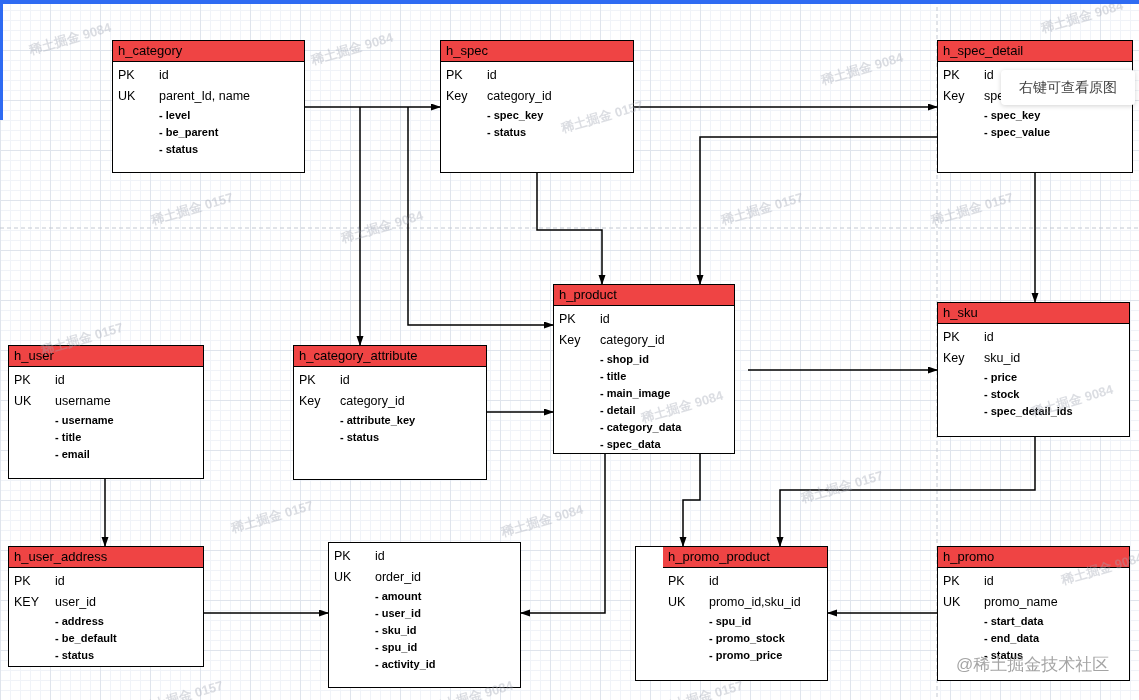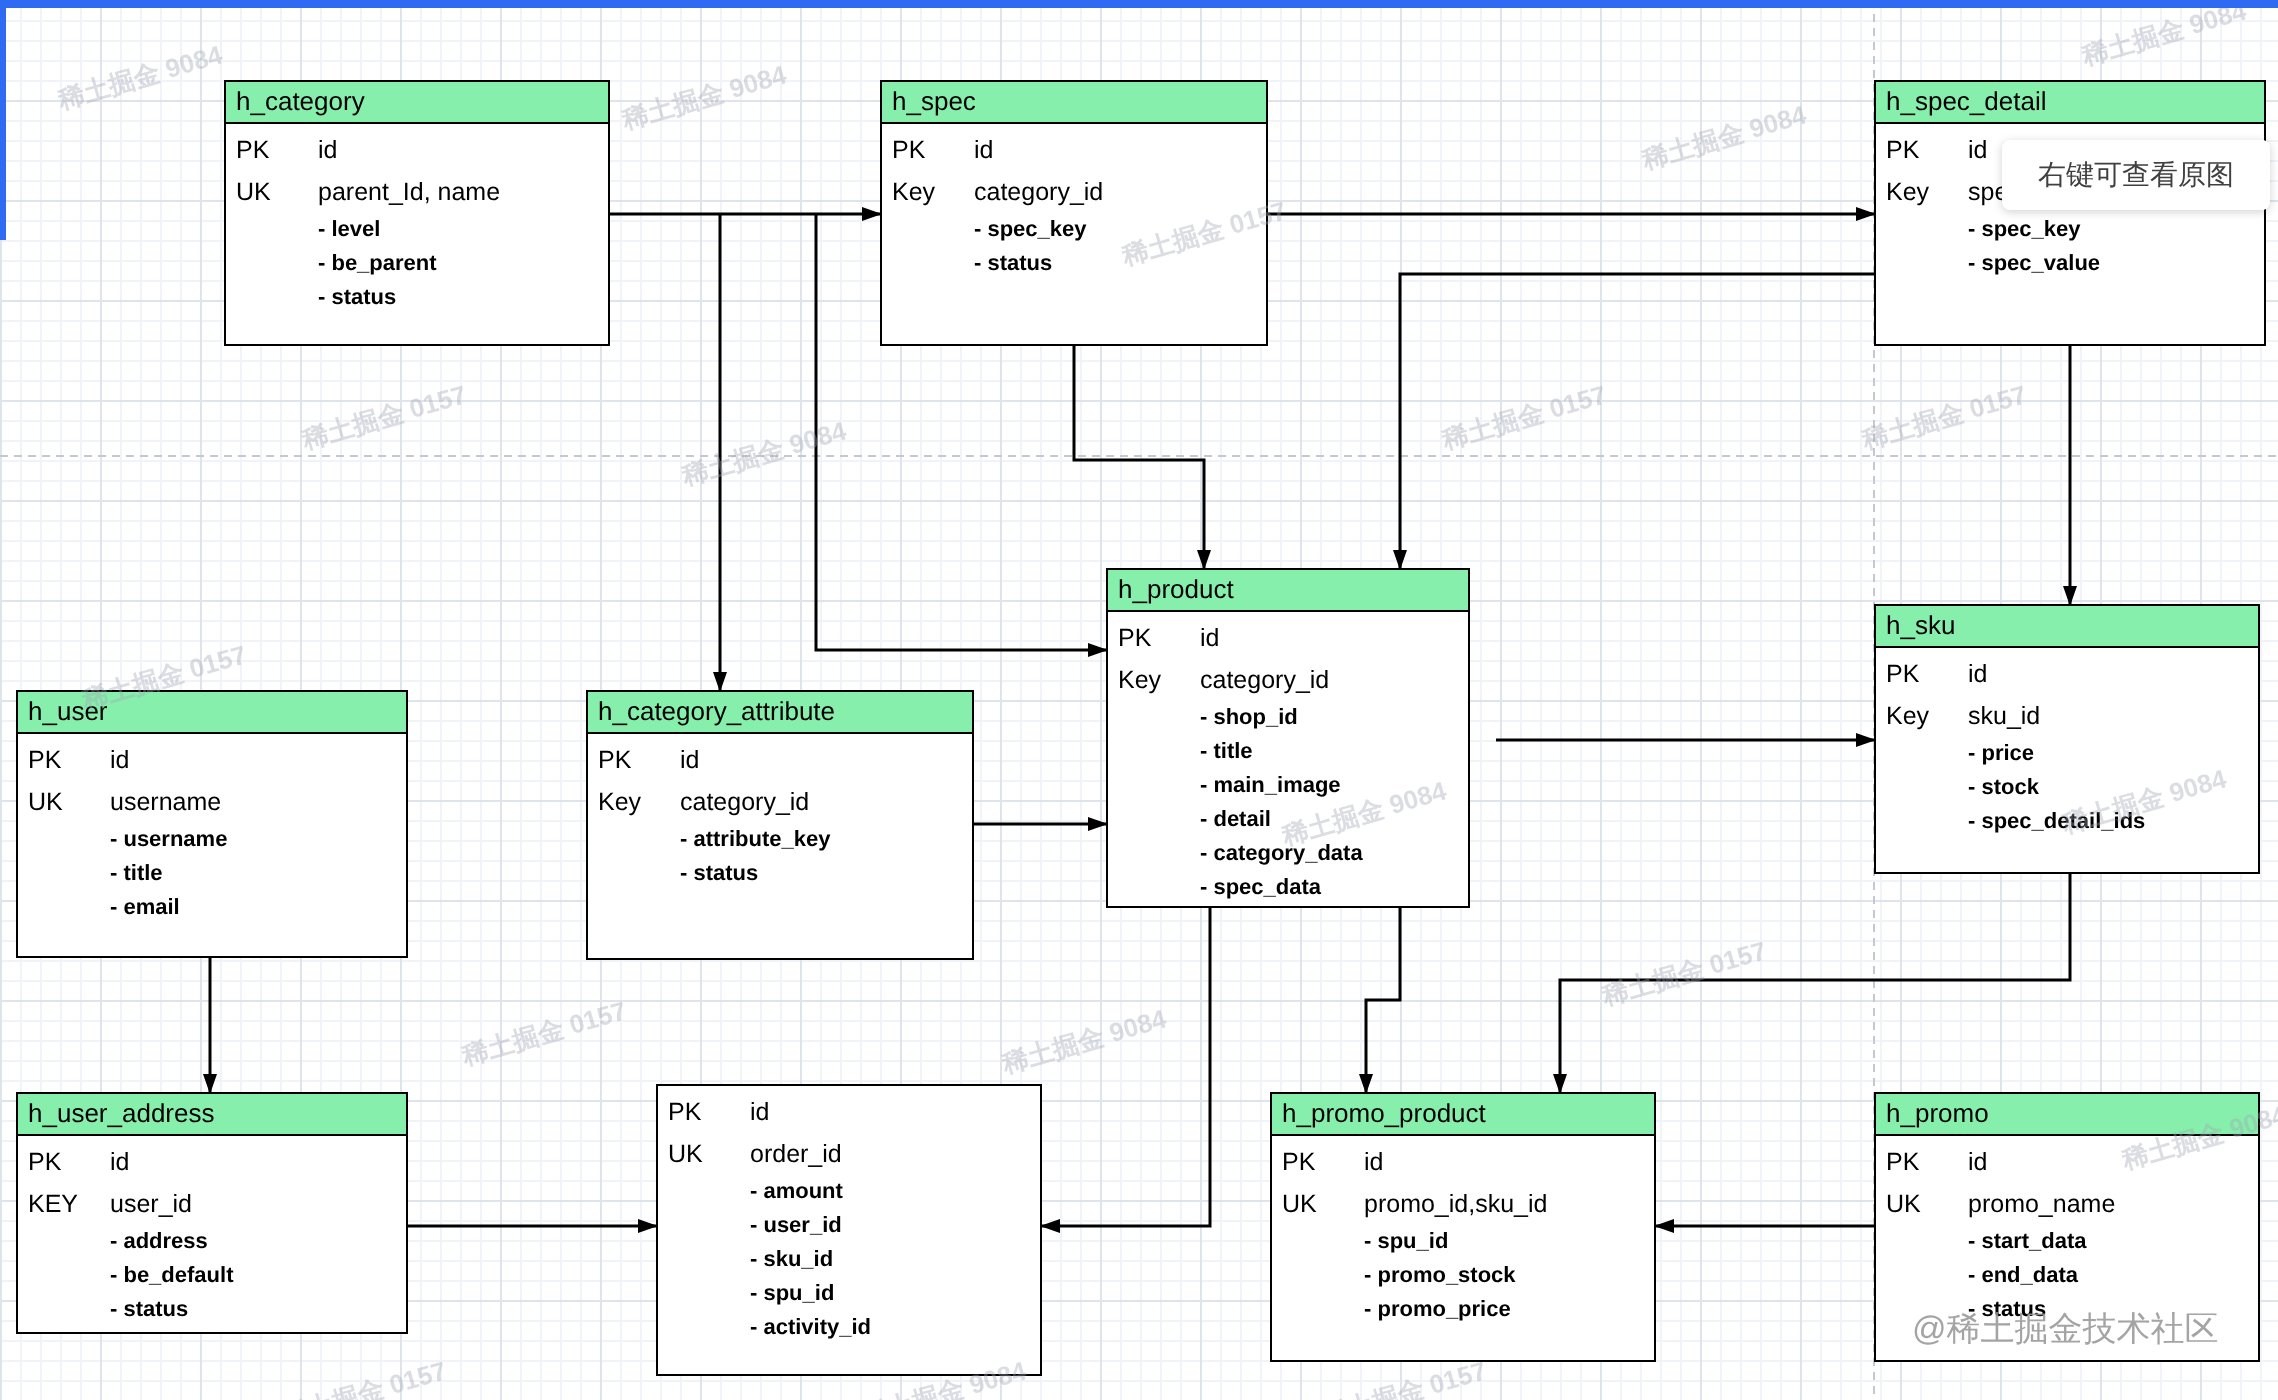--- a/index.html
+++ b/index.html
@@ -16,21 +16,21 @@
   }
   #topbar{position:absolute;left:0;top:0;width:1139px;height:4px;z-index:40;}
   #leftbar{position:absolute;left:0;top:0;width:3px;height:120px;z-index:40;}
   #edges{position:absolute;left:0;top:0;z-index:5;}
   #entities{position:absolute;left:0;top:0;width:100%;height:100%;z-index:10;}
   .entity{
     position:absolute;background:#ffffff;border:1.5px solid #000000;
     box-sizing:border-box;overflow:hidden;
   }
   .entity-header{
-    height:20px;line-height:20px;background:#86efac;border-bottom:1px solid #000;
+    height:20px;line-height:20px;background:#ef4444;border-bottom:1px solid #000;
     font-size:13px;color:#000;padding-left:5px;white-space:nowrap;
   }
   .entity-body{padding-top:3px;}
   .key-row{height:21px;line-height:21px;font-size:12.5px;white-space:nowrap;}
   .key-label{display:inline-block;width:41px;padding-left:5px;vertical-align:top;}
   .key-value{display:inline-block;vertical-align:top;}
   .field-row{height:17px;line-height:17px;font-size:11px;padding-left:46px;white-space:nowrap;font-weight:bold;}
   .wm{
     position:absolute;z-index:20;color:rgba(160,166,178,0.38);
     font-size:13px;font-weight:bold;transform:rotate(-16deg);
@@ -167,21 +167,21 @@
         <div class="entity-body">
           <div class="key-row"><span class="key-label">PK</span><span class="key-value">id</span></div>
           <div class="key-row"><span class="key-label">UK</span><span class="key-value">order_id</span></div>
           <div class="field-row">- amount</div>
           <div class="field-row">- user_id</div>
           <div class="field-row">- sku_id</div>
           <div class="field-row">- spu_id</div>
           <div class="field-row">- activity_id</div>
         </div>
       </div>
-      <div class="entity" style="left: 635px; top: 546px; width: 193px; height: 135px;">
+      <div class="entity" style="left: 635px; top: 546px; width: 193px; height: 135px; padding-left: 27px;">
         <div class="entity-header">h_promo_product</div>
         <div class="entity-body">
           <div class="key-row"><span class="key-label">PK</span><span class="key-value">id</span></div>
           <div class="key-row"><span class="key-label">UK</span><span class="key-value">promo_id,sku_id</span></div>
           <div class="field-row">- spu_id</div>
           <div class="field-row">- promo_stock</div>
           <div class="field-row">- promo_price</div>
         </div>
       </div>
       <div class="entity" style="left: 937px; top: 546px; width: 193px; height: 135px;">

